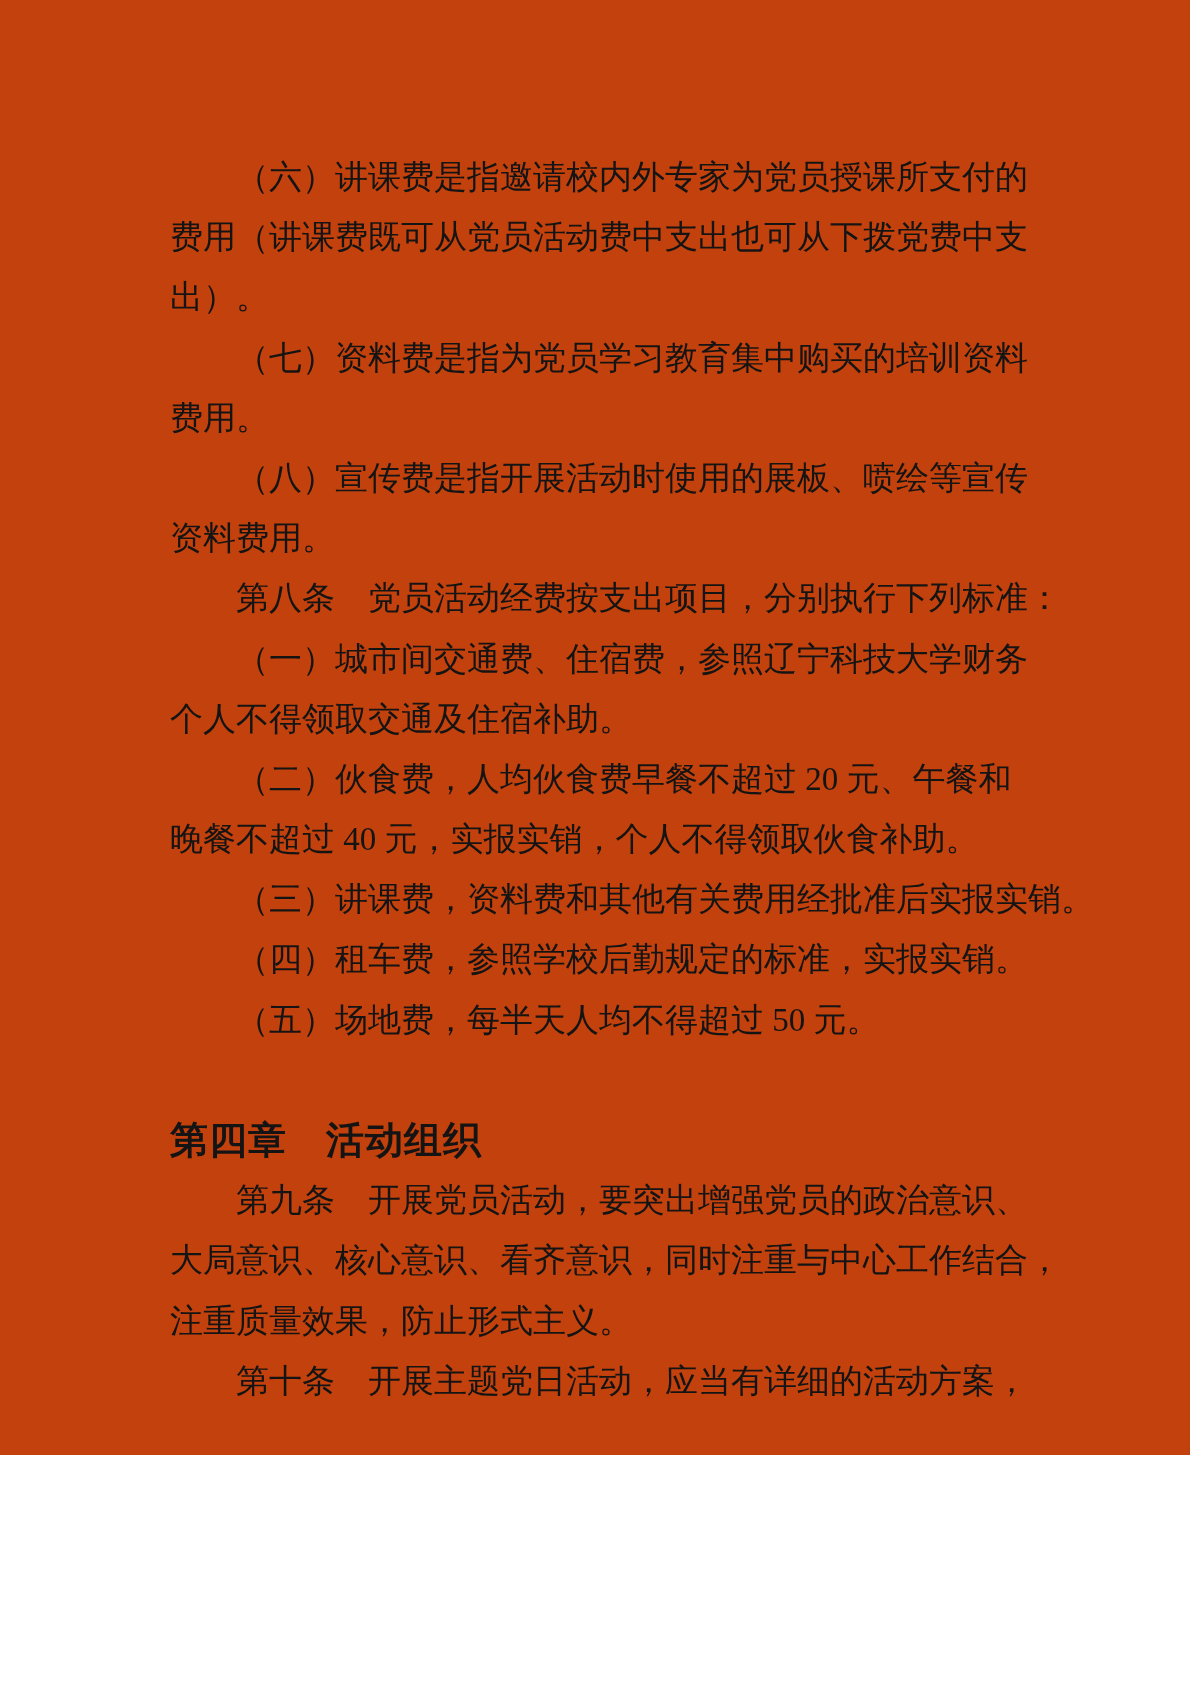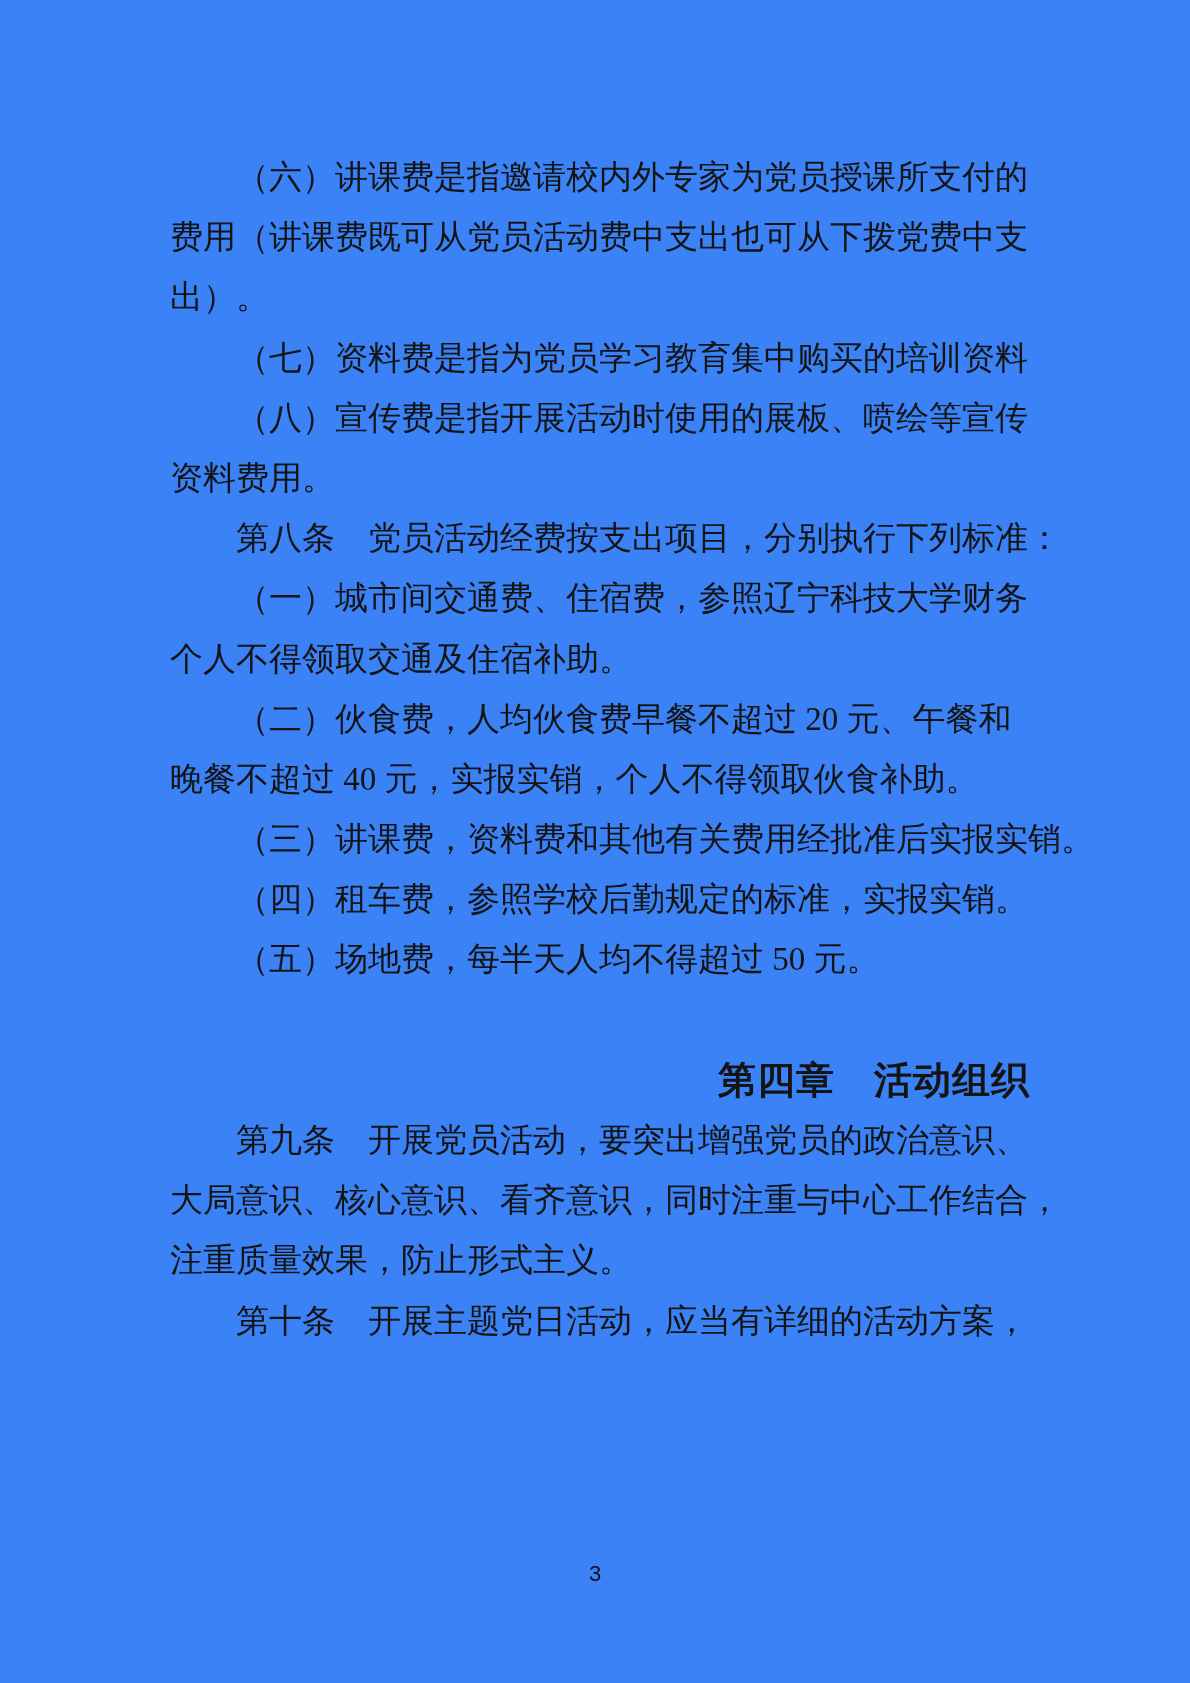--- a/index.html
+++ b/index.html
@@ -3,22 +3,22 @@
 <meta charset="utf-8">
 <style>
   html, body {
     margin: 0;
     padding: 0;
     background: #ffffff;
   }
   .page {
     position: relative;
     width: 1190px;
-    height: 1683px;
-    background: #3b82f6;
+    height: 1455px;
+    background: #c2410c;
     margin: 0 auto;
     overflow: hidden;
     color: #141414;
     font-family: "Liberation Serif", "DejaVu Serif", serif;
   }
   .doc-body {
     position: absolute;
     left: 170px;
     top: 147px;
     width: 860px;
@@ -39,21 +39,21 @@
     font-family: "Liberation Sans", "DejaVu Sans", sans-serif;
   }
   .spacer {
     height: 60.2px;
   }
   .heading-line {
     height: 60.2px;
     line-height: 60.2px;
     font-size: 38px;
     font-weight: 700;
-    text-align: right;
+    text-align: left;
     letter-spacing: 1px;
     font-family: "Liberation Sans", "DejaVu Sans", sans-serif;
   }
   .page-number {
     position: absolute;
     left: 0;
     right: 0;
     top: 1560px;
     height: 28px;
     line-height: 28px;
@@ -65,20 +65,21 @@
 </style>
 </head>
 <body>
 
 <div class="page">
   <main class="doc-body">
       <div class="line indent"><span>（六）讲课费是指邀请校内外专家为党员授课所支付的</span></div>
       <div class="line"><span>费用（讲课费既可从党员活动费中支出也可从下拨党费中支</span></div>
       <div class="line"><span>出）。</span></div>
       <div class="line indent"><span>（七）资料费是指为党员学习教育集中购买的培训资料</span></div>
+      <div class="line"><span>费用。</span></div>
       <div class="line indent"><span>（八）宣传费是指开展活动时使用的展板、喷绘等宣传</span></div>
       <div class="line"><span>资料费用。</span></div>
       <div class="line indent"><span class="lead">第八条</span><span>党员活动经费按支出项目，分别执行下列标准：</span></div>
       <div class="line indent"><span>（一）城市间交通费、住宿费，参照辽宁科技大学财务</span></div>
       <div class="line"><span>个人不得领取交通及住宿补助。</span></div>
       <div class="line indent"><span>（二）伙食费，人均伙食费早餐不超过 20 元、午餐和</span></div>
       <div class="line"><span>晚餐不超过 40 元，实报实销，个人不得领取伙食补助。</span></div>
       <div class="line indent"><span>（三）讲课费，资料费和其他有关费用经批准后实报实销。</span></div>
       <div class="line indent"><span>（四）租车费，参照学校后勤规定的标准，实报实销。</span></div>
       <div class="line indent"><span>（五）场地费，每半天人均不得超过 50 元。</span></div>

